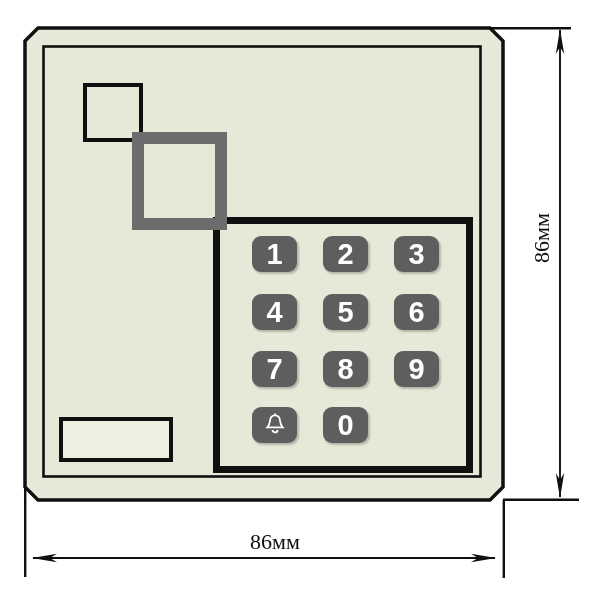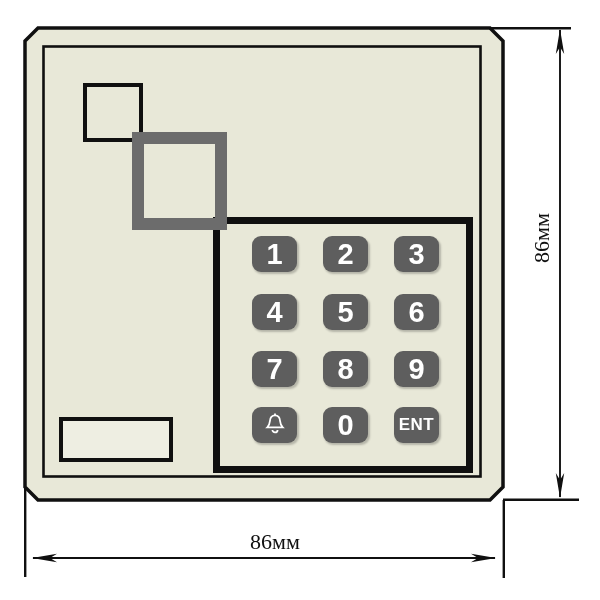--- a/index.html
+++ b/index.html
@@ -166,20 +166,19 @@
   <div class="key" style="left:252px;top:407px">
     <span class="bell-wrap">
       <svg viewBox="0 0 30 30" width="32" height="32">
         <path d="M15 6 C11.5 6 10.4 8.6 10.2 11.5 C10 13.6 9.2 15.8 7.8 17.2 L22.2 17.2 C20.8 15.8 20 13.6 19.8 11.5 C19.6 8.6 18.5 6 15 6 Z" fill="none" stroke="#ffffff" stroke-width="1.7"></path>
         <line x1="15" y1="6" x2="15" y2="4.2" stroke="#ffffff" stroke-width="1.7"></line>
         <path d="M12.6 19.6 a2.4 2.4 0 0 0 4.8 0" fill="none" stroke="#ffffff" stroke-width="1.7"></path>
       </svg>
     </span>
   </div>
   <div class="key" style="left:323px;top:407px">0</div>
-  <div class="key key-ent" style="left:394px;top:407px">ENT</div>
 
   <div class="slot"></div>
 
   <div class="dim-label dim-label-bottom">86мм</div>
   <div class="dim-label dim-label-right">86мм</div>
 
 </div>
 
 </body></html>

